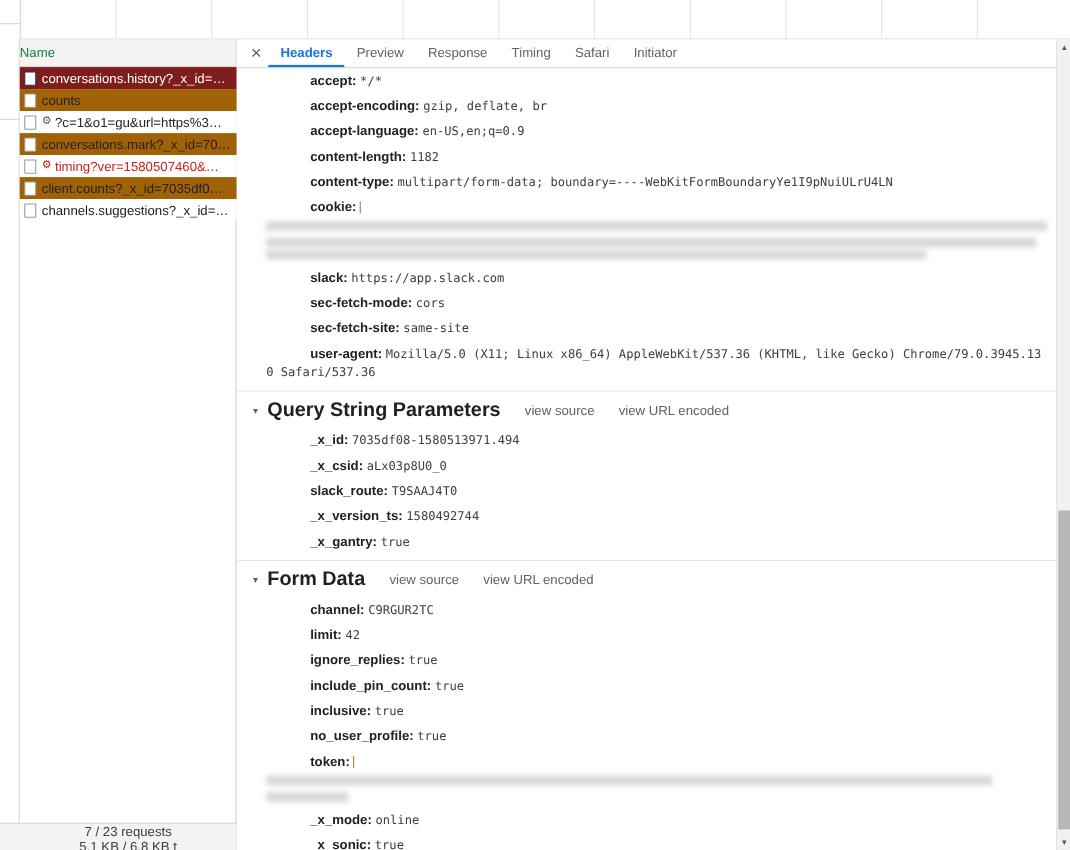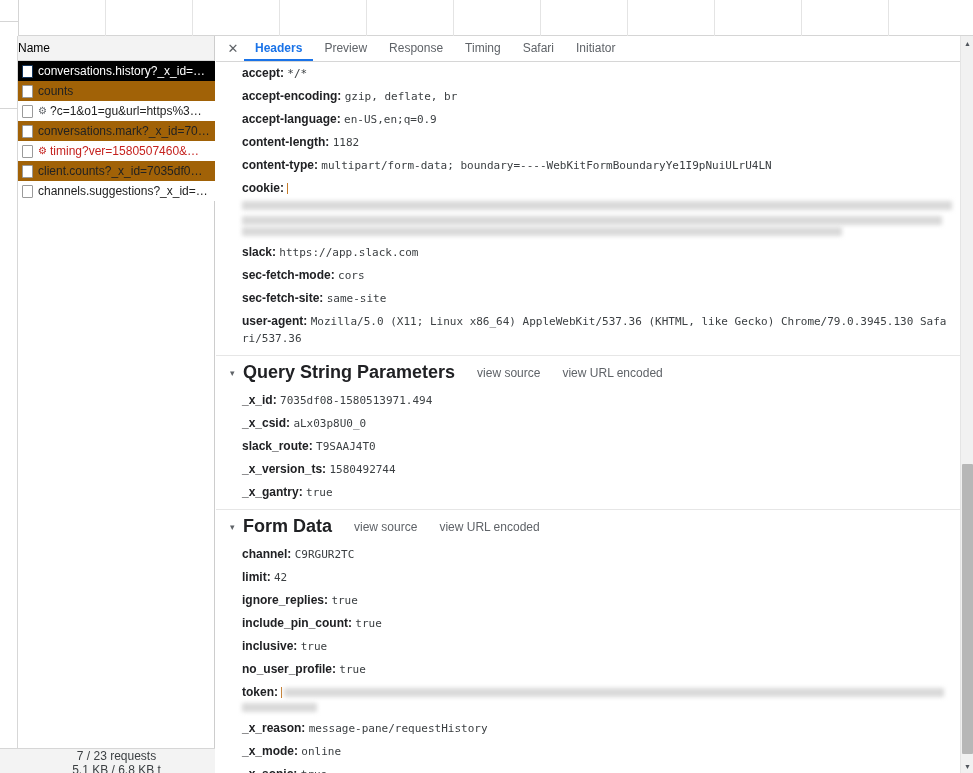--- a/index.html
+++ b/index.html
@@ -48,21 +48,21 @@
     background: #ffffff;
     border-right: 1px solid #cdcdcd;
   }
   #request-list-header {
     height: 25px; background: #f3f3f3;
     border-bottom: 1px solid #d6d6d6;
     display: flex; align-items: center;
     padding-left: 18px;
   }
   #request-list-header .col-name {
-    font-size: 12px; color: #000000; font-weight: normal;
+    font-size: 12px; color: #15803d; font-weight: normal;
   }
   #request-list-left-rail {
     position: absolute; left: 0; top: 0; width: 18px; height: 712px;
     background: #ffffff;
     border-right: 1px solid #d7d7d7;
   }
   #request-list-left-rail .rail-line {
     position: absolute; left: 0; top: 72px; width: 18px;
     border-top: 1px solid #d5d5d5;
   }
@@ -70,21 +70,21 @@
     position: absolute; left: 18px; top: 25px; width: 197px;
     height: 687px;
   }
   .request-row {
     height: 20px; display: flex; align-items: center;
     padding-left: 4px; white-space: nowrap; overflow: hidden;
     font-size: 12px; color: #222222;
   }
   .request-row.odd { background: #ffffff; }
   .request-row.even { background: #a16207; }
-  .request-row.selected { background: #000000; color: #ffffff; }
+  .request-row.selected { background: #7f1d1d; color: #ffffff; }
   .req-icon {
     flex: 0 0 auto; width: 11px; height: 13px; margin-right: 5px;
     border: 1px solid #9a9a9a; background: #ffffff; border-radius: 1px;
   }
   .request-row.selected .req-icon { border-color: #14365e; background:#fff; }
   .req-gear {
     flex: 0 0 auto; width: 10px; height: 10px; margin-right: 2px;
     position: relative; color: #5f6368; font-size: 10px; line-height: 10px;
   }
   .request-row.error { color: #c5221f; }
@@ -138,21 +138,21 @@
     position: absolute; left: 0; top: 0; width: 745px;
     padding: 0 0 8px 0;
   }
 
   .hdr-row {
     padding: 3px 10px 3px 26px;
     font-size: 12px; line-height: 17px;
     color: #202124;
     word-break: break-all;
   }
-  .hdr-row .k { font-weight: bold; color: #202124; }
+  .hdr-row .k { font-weight: bold; color: #202124; margin-left: 40px; }
   .hdr-row .v {
     font-family: "DejaVu Sans Mono", "Liberation Mono", monospace;
     font-size: 11px; color: #3c4043;
   }
 
   .redacted-line {
     display: inline-block;
     height: 9px; border-radius: 1px;
     background: #d9d9d9;
     vertical-align: middle;
@@ -317,21 +317,20 @@
           <span class="sec-link">view URL encoded</span>
         </div>
         <div id="form-params-list">
             <div class="hdr-row"><span class="k">channel: </span><span class="v">C9RGUR2TC</span></div>
             <div class="hdr-row"><span class="k">limit: </span><span class="v">42</span></div>
             <div class="hdr-row"><span class="k">ignore_replies: </span><span class="v">true</span></div>
             <div class="hdr-row"><span class="k">include_pin_count: </span><span class="v">true</span></div>
             <div class="hdr-row"><span class="k">inclusive: </span><span class="v">true</span></div>
             <div class="hdr-row"><span class="k">no_user_profile: </span><span class="v">true</span></div>
             <div class="hdr-row"><span class="k">token: </span><span><span class="redact-tick"></span><span class="redacted-line" style="width: 660px;"></span><span class="redacted-line redacted-block" style="width: 75px;"></span></span></div>
-            <div class="hdr-row"><span class="k">_x_reason: </span><span class="v">message-pane/requestHistory</span></div>
             <div class="hdr-row"><span class="k">_x_mode: </span><span class="v">online</span></div>
             <div class="hdr-row"><span class="k">_x_sonic: </span><span class="v">true</span></div>
           </div>
       </div>
     </div>
 
     <div id="details-scrollbar">
       <div id="sb-arrow-up">▲</div>
       <div id="sb-thumb"></div>
       <div id="sb-arrow-down">▼</div>

